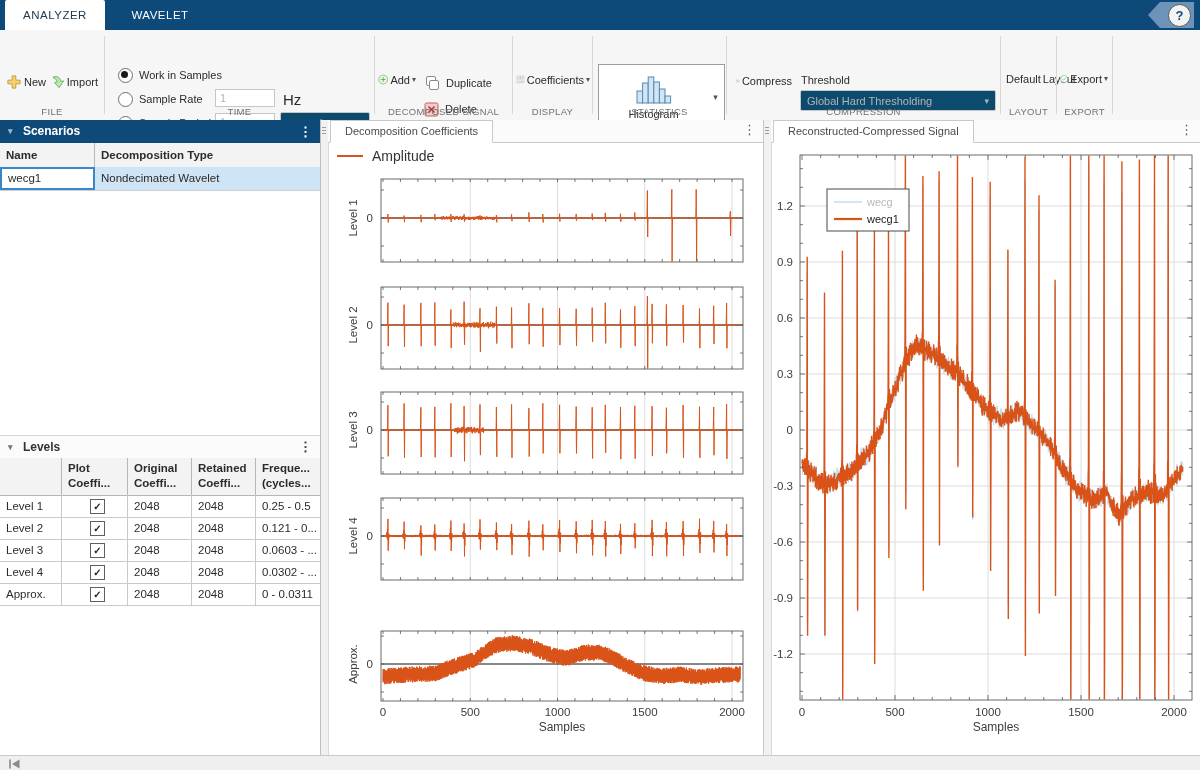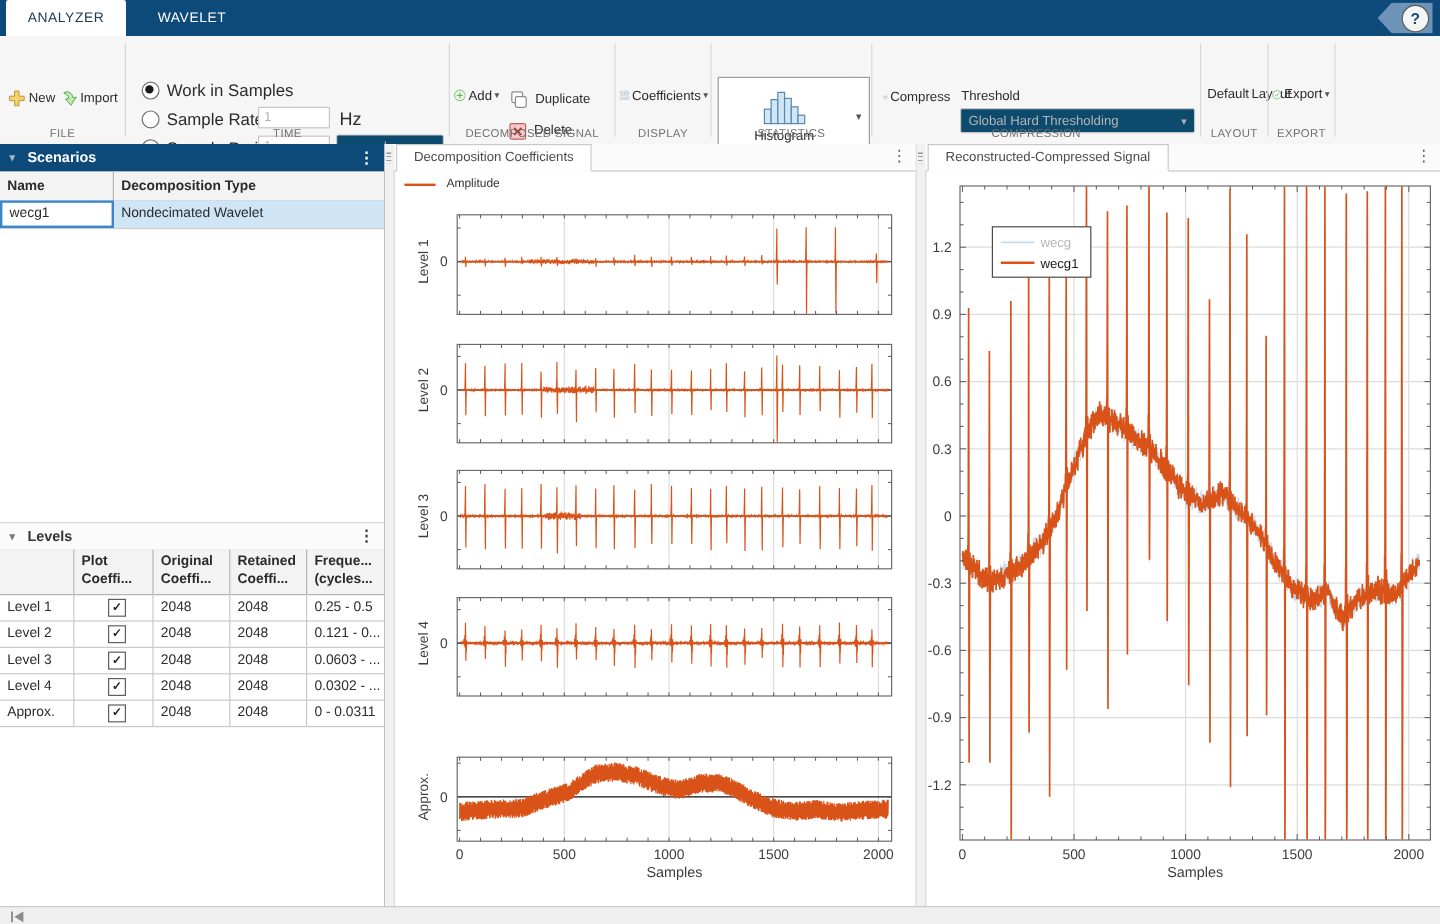--- a/index.html
+++ b/index.html
@@ -21,21 +21,21 @@
   .toolbar{position:absolute;left:0;top:30px;width:1200px;height:90px;background:#f6f6f6;
            border-bottom:1px solid #cfcfcf}
   .tsep{position:absolute;top:6px;height:78px;width:1px;background:#d8d8d8}
   .tsec-label{position:absolute;bottom:3px;font-size:9.5px;color:#717171;text-align:center;letter-spacing:.3px}
   .tbtn{position:absolute;display:flex;flex-direction:row;align-items:center;gap:2px;
         font-size:11px;color:#2b2b2b;cursor:pointer;text-align:center}
   .tbtn .arr{font-size:8px;color:#555;line-height:6px}
   .hrow{position:absolute;display:flex;align-items:center;gap:6px;font-size:11px;color:#2b2b2b;cursor:pointer}
   .radio{width:13px;height:13px;border:1px solid #707070;border-radius:50%;background:#fff;flex:0 0 auto}
   .radio.sel::after{content:"";display:block;width:7px;height:7px;margin:2px;background:#1a1a1a;border-radius:50%}
-  .rlabel{font-size:14px;color:#2b2b2b}
+  .rlabel{font-size:11px;color:#2b2b2b}
   .dinput{position:absolute;width:50px;height:16px;border:1px solid #c6c6c6;background:#fff;
           color:#b4b4b4;font-size:11px;padding:0 4px;font-family:"Liberation Sans",sans-serif}
   .dcombo{position:absolute;height:19px;border:1px solid #c6c6c6;border-radius:2px;background:#0c4a6e;
           color:#b4b4b4;font-size:11px;display:flex;align-items:center;padding:0 6px;justify-content:space-between}
   .dcombo .carr{color:#b0b0b0;font-size:9px}
   .gallery{position:absolute;left:598px;top:34px;width:109px;height:63px;background:#fff;
            border:1px solid #9c9c9c;display:flex;flex-direction:column;align-items:center;
            justify-content:center;gap:3px;font-size:11px;color:#2b2b2b;cursor:pointer}
   .gallery-arr{position:absolute;left:707px;top:34px;width:17px;height:63px;border:1px solid #9c9c9c;
                border-left:none;background:#fff;display:flex;align-items:center;justify-content:center;
@@ -54,21 +54,21 @@
       text-align:center;line-height:12px;cursor:pointer}
   .ck{font-size:10px;font-weight:bold;color:#222}
   .grip{position:absolute;left:0;top:0;width:7px;height:100%;background:#f1f1f1;border-right:1px solid #d9d9d9}
   .grip-lines{position:absolute;top:7px;left:1px;width:4px;height:9px;
       background:repeating-linear-gradient(#9a9a9a 0 1px,transparent 1px 3px)}
   .ptab-strip{position:absolute;left:7px;right:0;top:0;height:22px;background:#fbfbfb;border-bottom:1px solid #c9c9c9}
   .ptab{position:absolute;left:2px;top:0;height:21px;background:#fff;border:1px solid #c9c9c9;border-bottom:1px solid #fff;
         padding:0 14px;line-height:21px;font-size:11px;color:#4a4a4a;cursor:pointer;white-space:nowrap}
   .pdots{position:absolute;right:7px;top:2px;color:#555;font-size:13px;cursor:pointer}
   .amp-legend{position:absolute;left:16px;top:28px;display:flex;align-items:center;gap:9px;
-              font-size:10px;color:#333}
+              font-size:14px;color:#333}
   .amp-line{width:26px;height:0;border-top:2.5px solid #d95319}
   svg text{font-family:"Liberation Sans",sans-serif}
   
   .statusbar{position:absolute;left:0;top:755px;width:1200px;height:15px;background:#efefef;border-top:1px solid #c9c9c9}
 </style>
 </head>
 <body>
 
 <div class="titlebar">
   <div class="app-tab active">ANALYZER</div>

